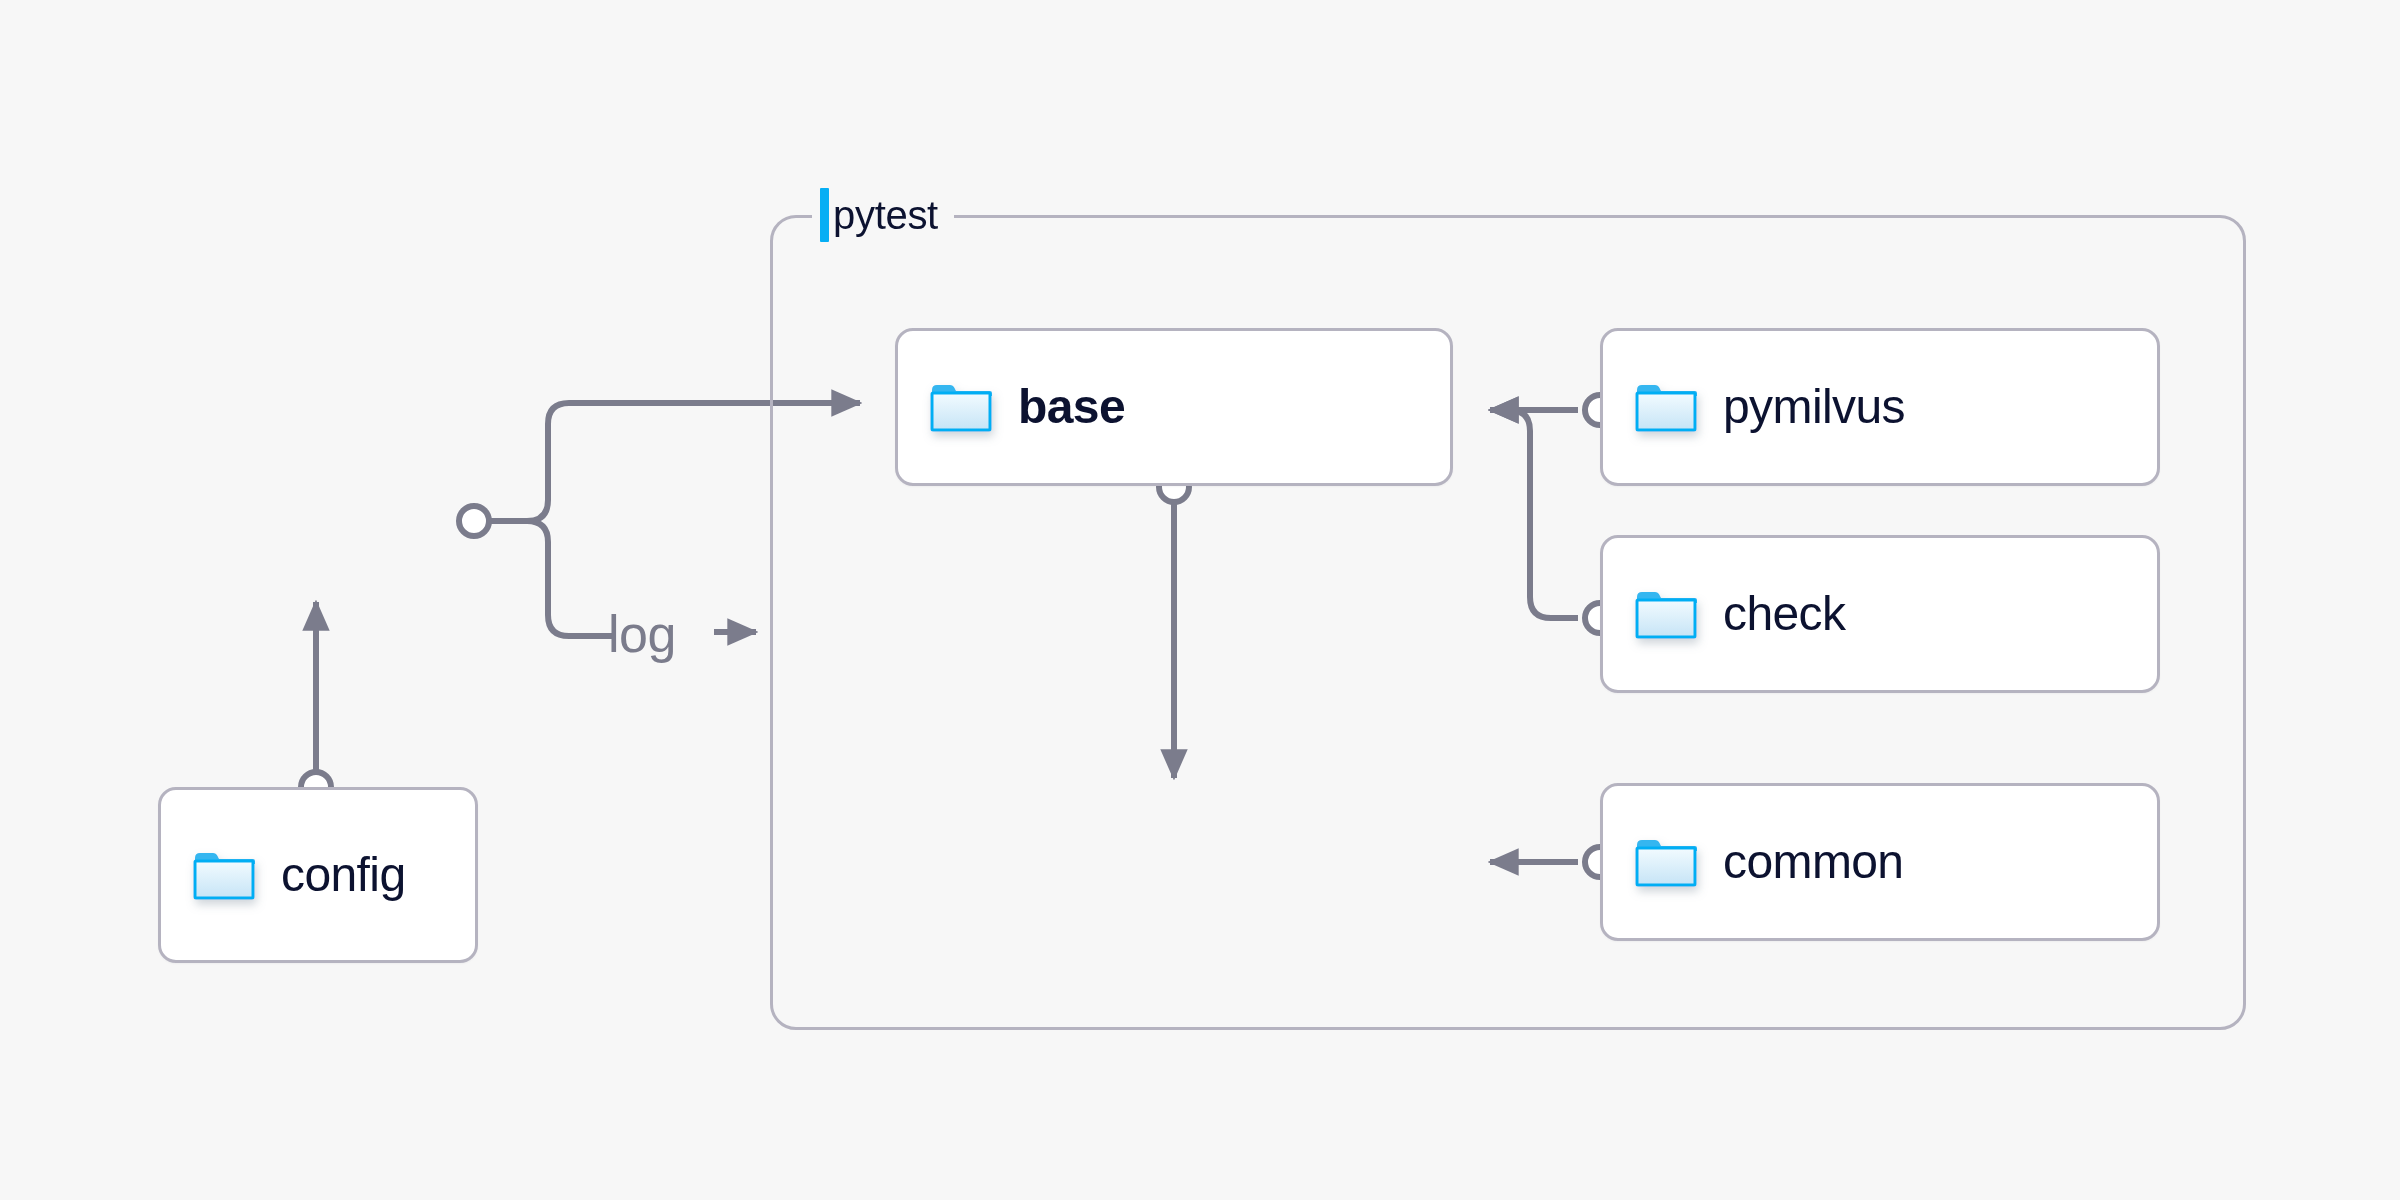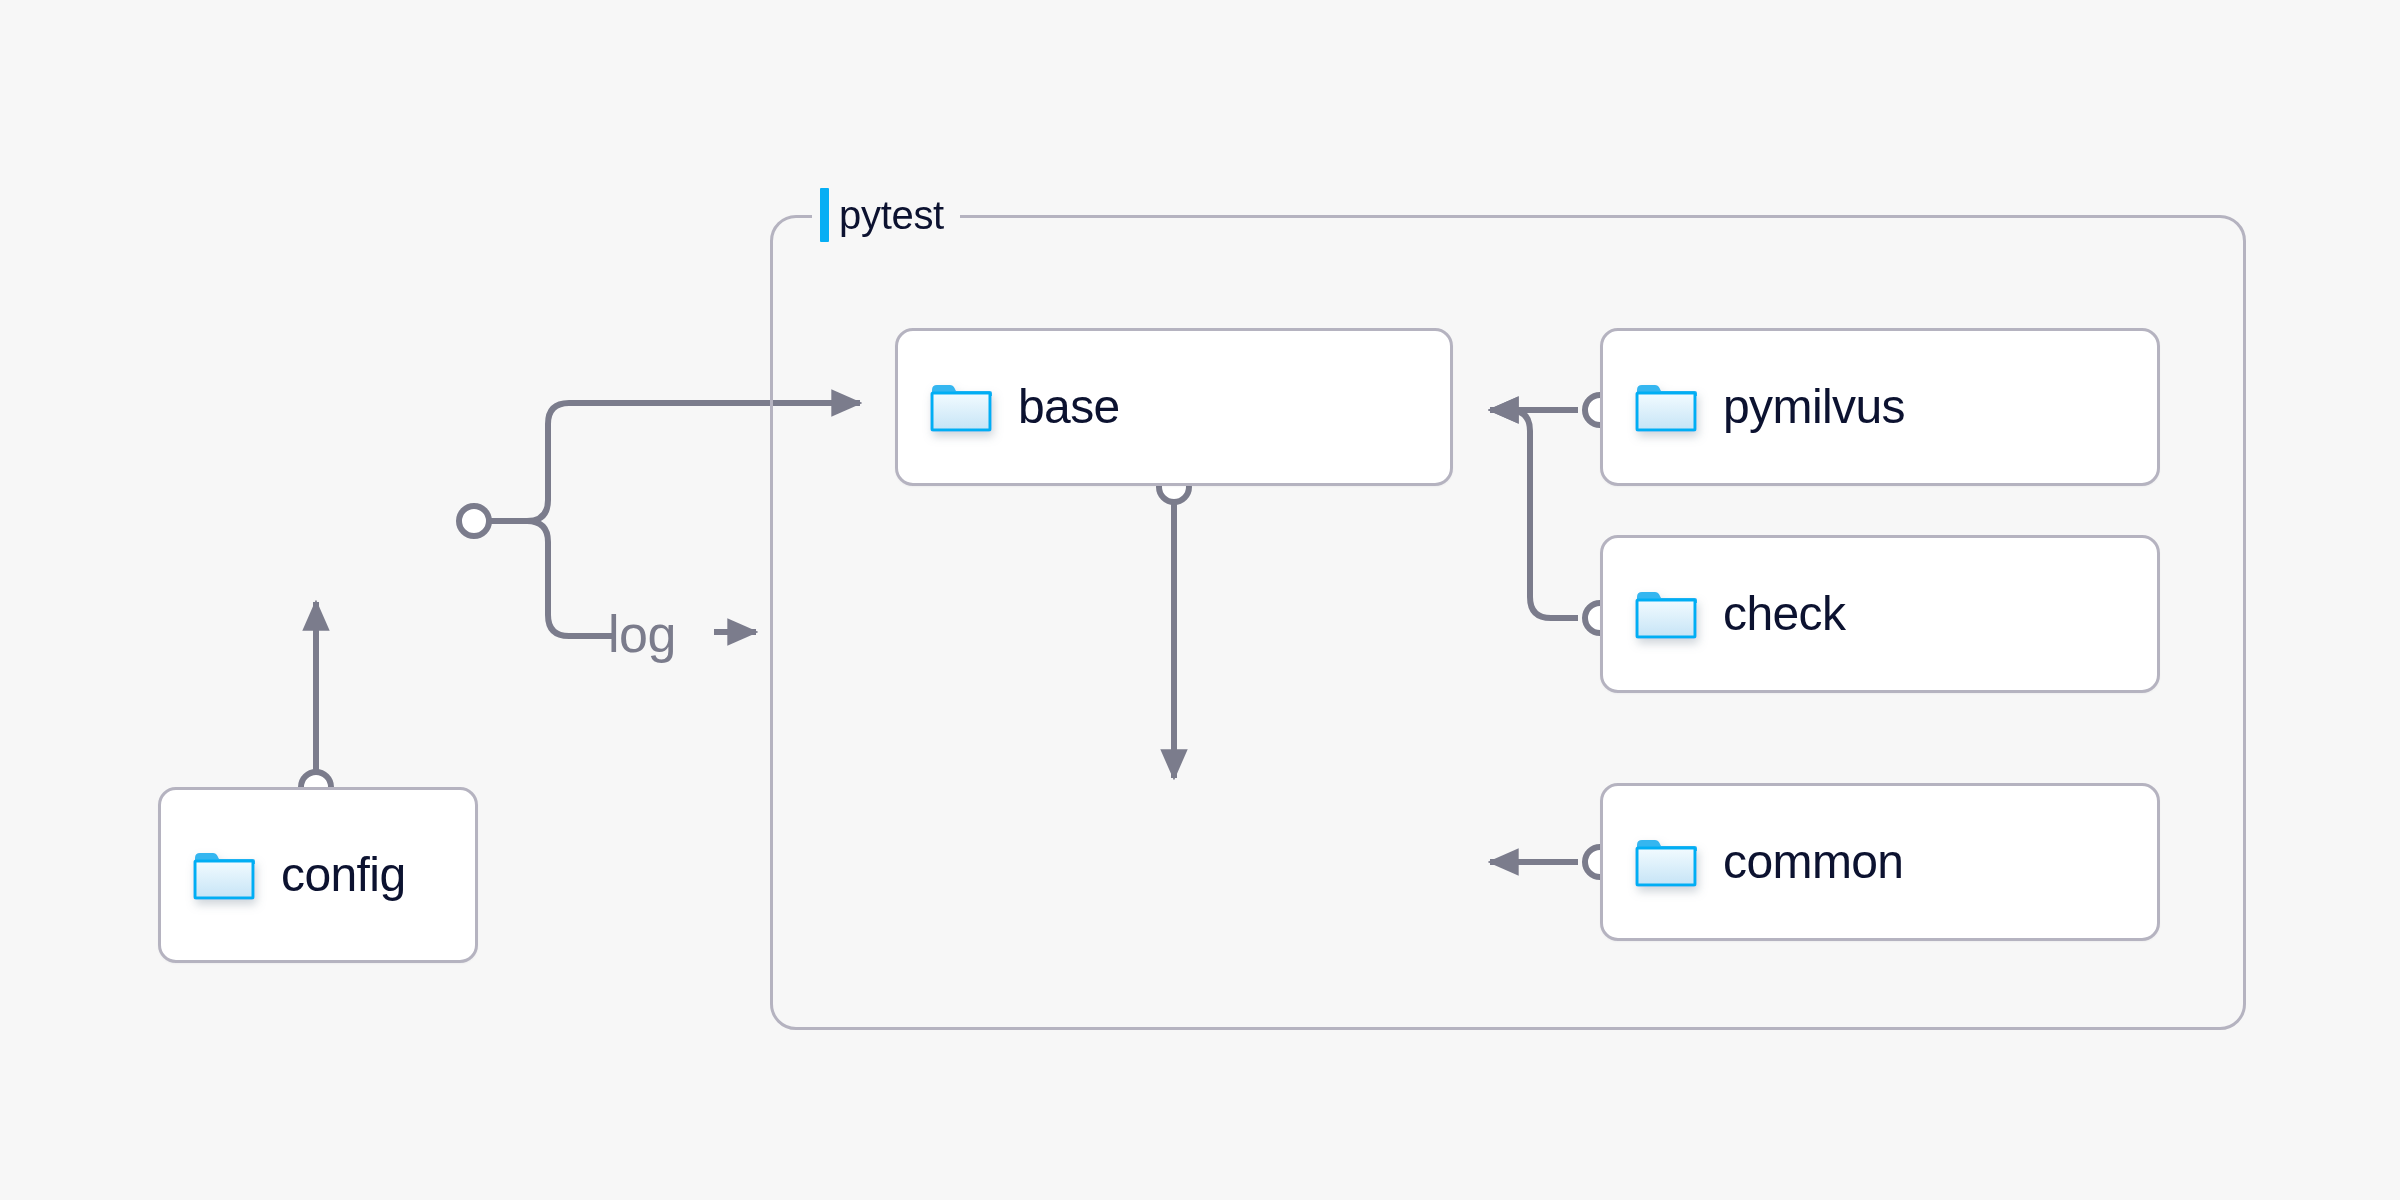--- a/index.html
+++ b/index.html
@@ -24,21 +24,21 @@
     position: absolute;
     border: 3px solid #b5b3c0;
     border-radius: 26px;
     background: transparent;
     box-sizing: border-box;
   }
   .group-label {
     position: absolute;
     display: flex;
     align-items: center;
-    gap: 10px;
+    gap: 4px;
     background: #f7f7f7;
     padding: 0 16px 0 8px;
     height: 54px;
   }
   .group-bar {
     width: 9px;
     height: 54px;
     background: #06aef4;
     border-radius: 1px;
   }
@@ -174,21 +174,21 @@
   <div class="node" style="left:158px; top:787px; width:320px; height:176px;">
     <div class="node-inner">
       <svg class="folder-icon" viewBox="0 0 62 52" filter="url(#folderShadow)">
         <path d="M2 9 q0-5 5-5 h13 q3 0 4.5 3 l1.5 3 h34 q2 0 2 2 v3 H2 z" fill="#35b6f0"></path>
         <rect x="2" y="12" width="58" height="37" rx="1" fill="url(#folderBody)" stroke="#06aef4" stroke-width="3"></rect>
       </svg>
       <span class="node-label">config</span>
     </div>
   </div>
 
-  <div class="node" style="left:895px; top:328px; width:558px; height:158px;">
+  <div class="node" style="left:895px; top:328px; width:558px; height:158px;font-weight:bold;">
     <div class="node-inner">
       <svg class="folder-icon" viewBox="0 0 62 52" filter="url(#folderShadow)">
         <path d="M2 9 q0-5 5-5 h13 q3 0 4.5 3 l1.5 3 h34 q2 0 2 2 v3 H2 z" fill="#35b6f0"></path>
         <rect x="2" y="12" width="58" height="37" rx="1" fill="url(#folderBody)" stroke="#06aef4" stroke-width="3"></rect>
       </svg>
       <span class="node-label">base</span>
     </div>
   </div>
 
 

